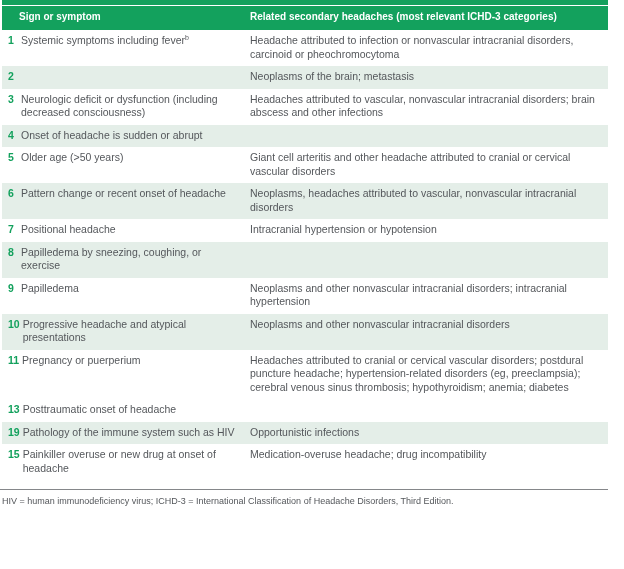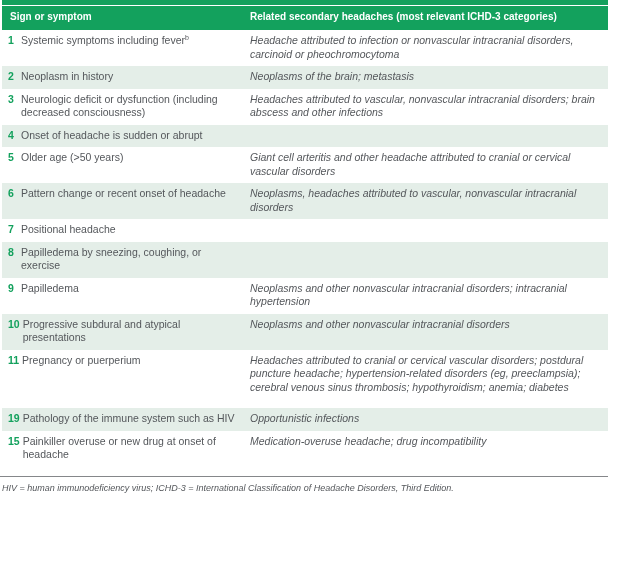--- a/index.html
+++ b/index.html
@@ -34,21 +34,21 @@
     display: flex;
     padding: 5px 0 7px 0;
   }
   .hcell {
     color: #ffffff;
     font-weight: bold;
     font-size: 10px;
     line-height: 12px;
     white-space: nowrap;
   }
-  .hcell.c1 { width: 248px; padding-left: 8px; }
+  .hcell.c1 { width: 248px; padding-left: 17px; }
   .hcell.c2 { flex: 1; }
 
   .trow {
     margin-left: 2px;
     width: 606px;
     display: flex;
     padding: 4px 0 5px 0;
   }
   .trow.shaded { background: var(--shade); }
 
@@ -57,21 +57,21 @@
     line-height: 13.5px;
     color: var(--text);
   }
   .cell.c1 {
     width: 248px;
     padding-left: 6px;
     padding-right: 12px;
     display: flex;
     align-items: flex-start;
   }
-  .cell.c2 { flex: 1; padding-right: 8px; font-style: italic; }
+  .cell.c2 { flex: 1; padding-right: 8px; }
 
   .num {
     flex: 0 0 auto;
     min-width: 10px;
     margin-right: 3px;
     color: var(--green);
     font-weight: bold;
   }
   .signtext { flex: 1; }
 
@@ -81,21 +81,21 @@
     margin-top: 9px;
     width: 608px;
     border-top: 1px solid var(--rule);
   }
   .footnotes {
     padding: 5px 0 0 2px;
     font-size: 9px;
     line-height: 12.5px;
     color: var(--text);
   }
-  .fn { white-space: nowrap; font-style: italic; }
+  .fn { white-space: nowrap; }
 </style>
 </head>
 <body>
 
 <div class="sheet">
 
   <div class="accent-strip"></div>
 
   <div class="thead">
     <div class="hcell c1">Sign or symptom</div>
@@ -108,21 +108,20 @@
         <div class="cell c1">
           <span class="num">1</span>
           <span class="signtext"><span>Systemic symptoms including fever</span><sup>b</sup></span>
         </div>
         <div class="cell c2">Headache attributed to infection or nonvascular intracranial disorders, carcinoid or pheochromocytoma</div>
       </div>
 
       <div class="trow shaded">
         <div class="cell c1">
           <span class="num">2</span>
-          <span class="signtext"><span>Neoplasm in history</span><sup></sup></span>
         </div>
         <div class="cell c2">Neoplasms of the brain; metastasis</div>
       </div>
 
       <div class="trow">
         <div class="cell c1">
           <span class="num">3</span>
           <span class="signtext"><span>Neurologic deficit or dysfunction (including decreased consciousness)</span><sup></sup></span>
         </div>
         <div class="cell c2">Headaches attributed to vascular, nonvascular intracranial disorders; brain abscess and other infections</div>
@@ -149,55 +148,60 @@
           <span class="signtext"><span>Pattern change or recent onset of headache</span><sup></sup></span>
         </div>
         <div class="cell c2">Neoplasms, headaches attributed to vascular, nonvascular intracranial disorders</div>
       </div>
 
       <div class="trow">
         <div class="cell c1">
           <span class="num">7</span>
           <span class="signtext"><span>Positional headache</span><sup></sup></span>
         </div>
+        <div class="cell c2">Intracranial hypertension or hypotension</div>
       </div>
 
       <div class="trow shaded">
         <div class="cell c1">
           <span class="num">8</span>
           <span class="signtext"><span>Papilledema by sneezing, coughing, or exercise</span><sup></sup></span>
         </div>
       </div>
 
       <div class="trow">
         <div class="cell c1">
           <span class="num">9</span>
           <span class="signtext"><span>Papilledema</span><sup></sup></span>
         </div>
         <div class="cell c2">Neoplasms and other nonvascular intracranial disorders; intracranial hypertension</div>
       </div>
 
       <div class="trow shaded">
         <div class="cell c1">
           <span class="num">10</span>
-          <span class="signtext"><span>Progressive subdural and atypical presentations</span><sup></sup></span>
+          <span class="signtext"><span>Progressive headache and atypical presentations</span><sup></sup></span>
         </div>
         <div class="cell c2">Neoplasms and other nonvascular intracranial disorders</div>
       </div>
 
       <div class="trow">
         <div class="cell c1">
           <span class="num">11</span>
           <span class="signtext"><span>Pregnancy or puerperium</span><sup></sup></span>
         </div>
         <div class="cell c2">Headaches attributed to cranial or cervical vascular disorders; postdural puncture headache; hypertension-related disorders (eg, preeclampsia); cerebral venous sinus thrombosis; hypothyroidism; anemia; diabetes</div>
       </div>
 
 
       <div class="trow">
+        <div class="cell c1">
+          <span class="num">13</span>
+          <span class="signtext"><span>Posttraumatic onset of headache</span><sup></sup></span>
+        </div>
       </div>
 
       <div class="trow shaded">
         <div class="cell c1">
           <span class="num">19</span>
           <span class="signtext"><span>Pathology of the immune system such as HIV</span><sup></sup></span>
         </div>
         <div class="cell c2">Opportunistic infections</div>
       </div>
 

